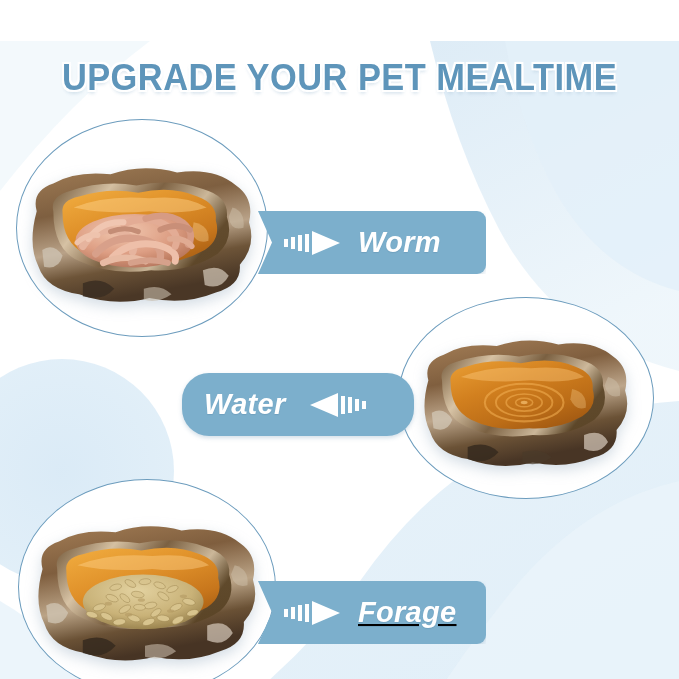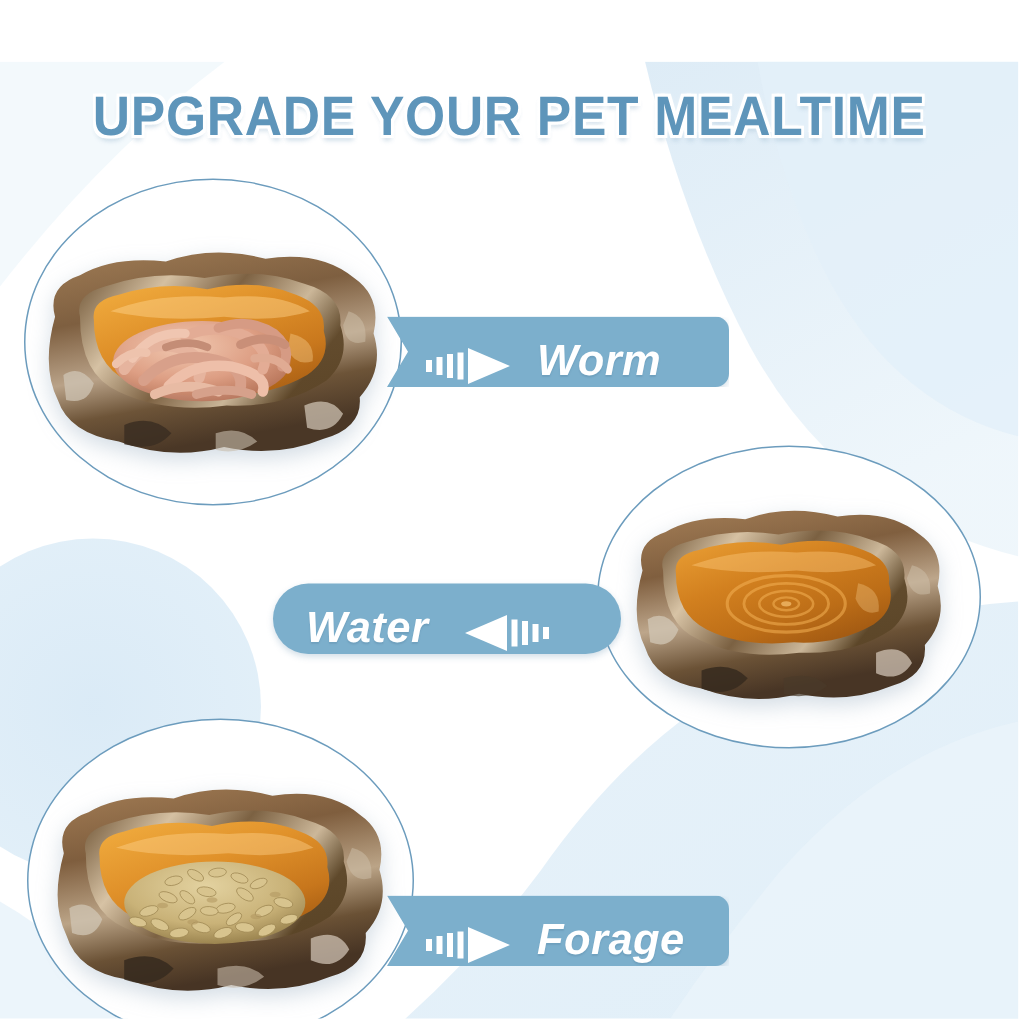--- a/index.html
+++ b/index.html
@@ -75,23 +75,23 @@
     width: 96%;
     height: 72%;
     filter: drop-shadow(0 5px 7px rgba(110,140,165,0.30));
   }
   .bowl-wrap svg { display: block; width: 100%; height: 100%; }
 
   
   .banner {
     position: absolute;
     z-index: 30;
-    height: 47px;
+    height: 63px;
     display: flex;
-    align-items: flex-end;
+    align-items: center;
     background: #7cafcc;
     box-shadow: 0 2px 4px rgba(110,150,180,0.30);
   }
   .banner-worm, .banner-forage {
     border-radius: 0 9px 9px 0;
     padding-left: 26px;
     justify-content: flex-start;
     gap: 16px;
     clip-path: polygon(0 0, 100% 0, 100% 100%, 0 100%, 14px 50%);
   }
@@ -287,21 +287,21 @@
           <ellipse cx="128" cy="86" rx="10" ry="5" stroke-width="1.8"></ellipse>
         </g>
         <ellipse cx="128" cy="86" rx="4" ry="2" fill="#f7c274" opacity="0.7"></ellipse>
 
         <path d="M54 56 Q90 42 136 46 Q178 42 198 56 Q172 64 136 60 Q90 64 54 56 Z" fill="#ffcd82" opacity="0.4"></path>
         <path d="M184 70 Q202 74 200 92 Q188 96 182 82 Z" fill="#ffd99a" opacity="0.3"></path>
       </svg>
     </div>
   </div>
 
-  <div class="banner banner-water" style="left:182px; top:348px; width:232px;border-radius:27px;">
+  <div class="banner banner-water" style="left:182px; top:332px; width:232px;border-radius:27px;">
     <span class="banner-label">Water</span>
     <span class="arrow-icon">
       <svg width="58" height="28" viewBox="0 0 58 28" xmlns="http://www.w3.org/2000/svg">
         <path d="M30 2 L2 14 L30 26 Z" fill="#ffffff"></path>
         <rect x="33" y="5" width="4" height="18" fill="#ffffff"></rect>
         <rect x="40" y="6" width="4" height="16" fill="#ffffff"></rect>
         <rect x="47" y="8" width="4" height="12" fill="#ffffff"></rect>
         <rect x="54" y="10" width="4" height="8" fill="#ffffff"></rect>
       </svg>
     </span>
@@ -385,21 +385,21 @@
           <ellipse cx="88" cy="98" rx="4" ry="2"></ellipse>
           <ellipse cx="124" cy="94" rx="4" ry="2"></ellipse>
           <ellipse cx="156" cy="106" rx="4" ry="2"></ellipse>
           <ellipse cx="110" cy="110" rx="4" ry="2"></ellipse>
           <ellipse cx="170" cy="90" rx="4" ry="2"></ellipse>
         </g>
       </svg>
     </div>
   </div>
 
-  <div class="banner banner-forage" style="left:258px; top:556px; width:228px;">
+  <div class="banner banner-forage" style="left:258px; top:540px; width:228px;text-decoration:underline;">
     <span class="arrow-icon">
       <svg width="58" height="28" viewBox="0 0 58 28" xmlns="http://www.w3.org/2000/svg">
         <rect x="0" y="10" width="4" height="8" fill="#ffffff"></rect>
         <rect x="7" y="8" width="4" height="12" fill="#ffffff"></rect>
         <rect x="14" y="6" width="4" height="16" fill="#ffffff"></rect>
         <rect x="21" y="5" width="4" height="18" fill="#ffffff"></rect>
         <path d="M28 2 L56 14 L28 26 Z" fill="#ffffff"></path>
       </svg>
     </span>
     <span class="banner-label">Forage</span>

